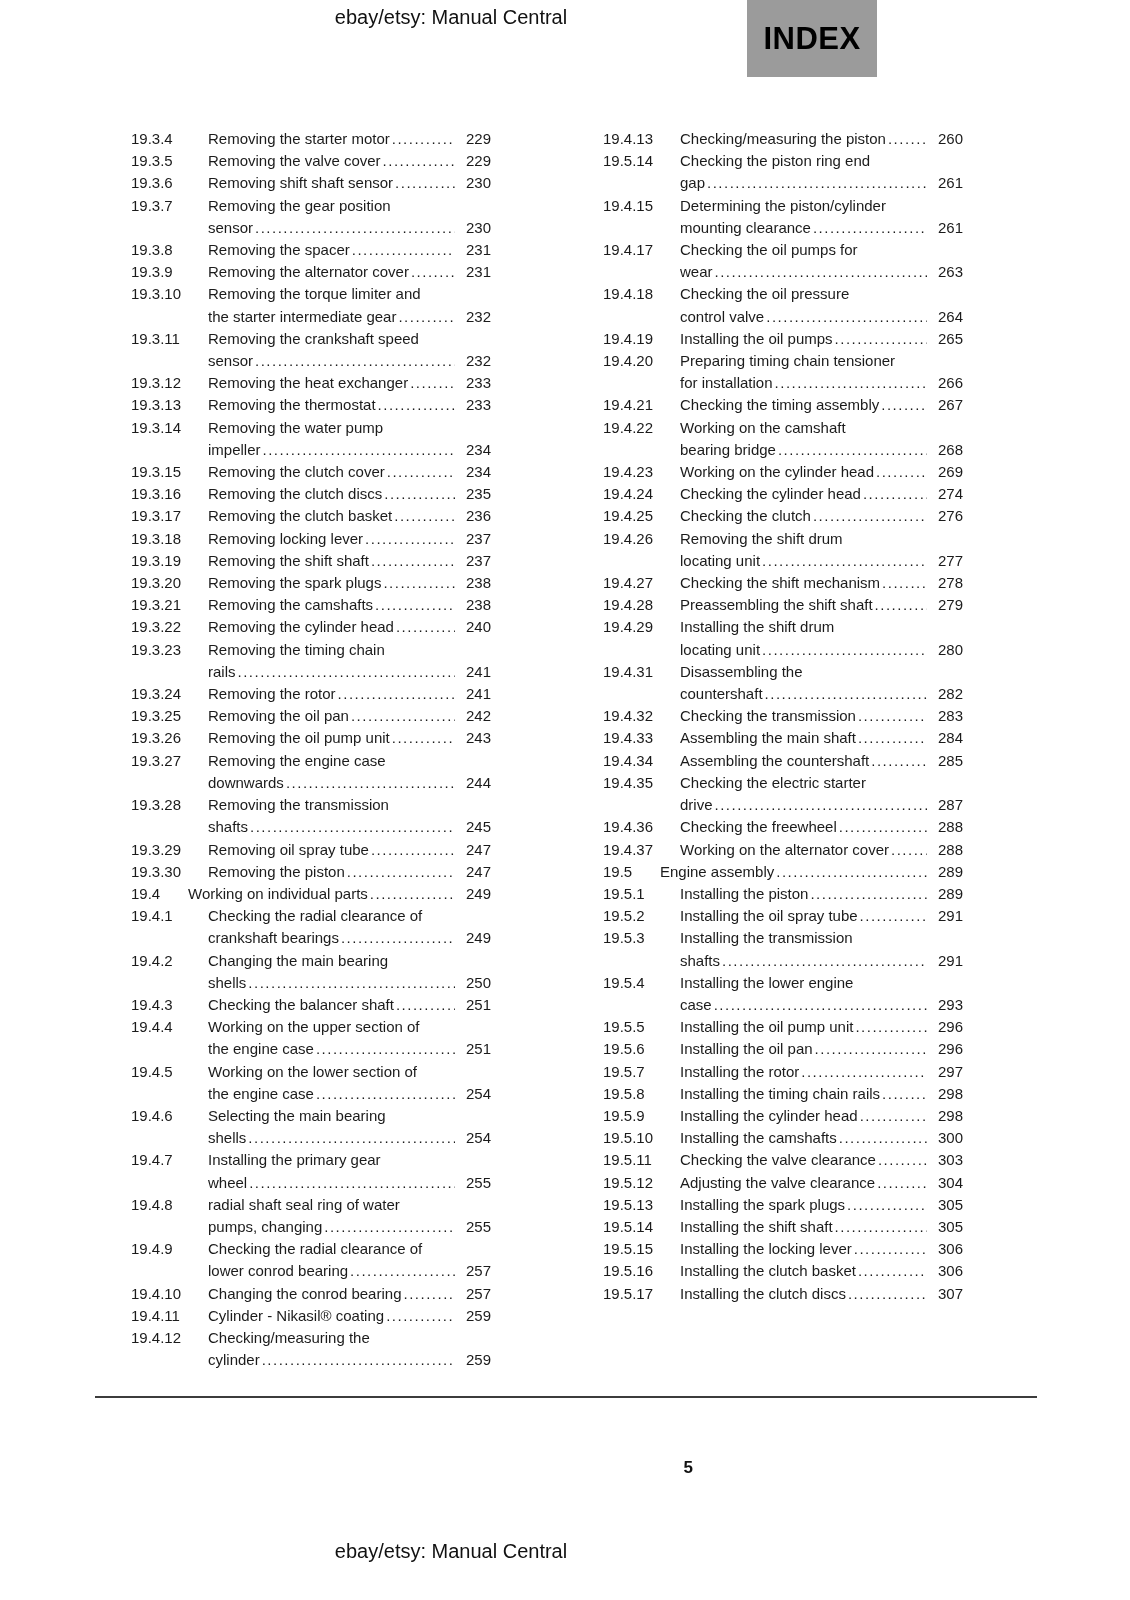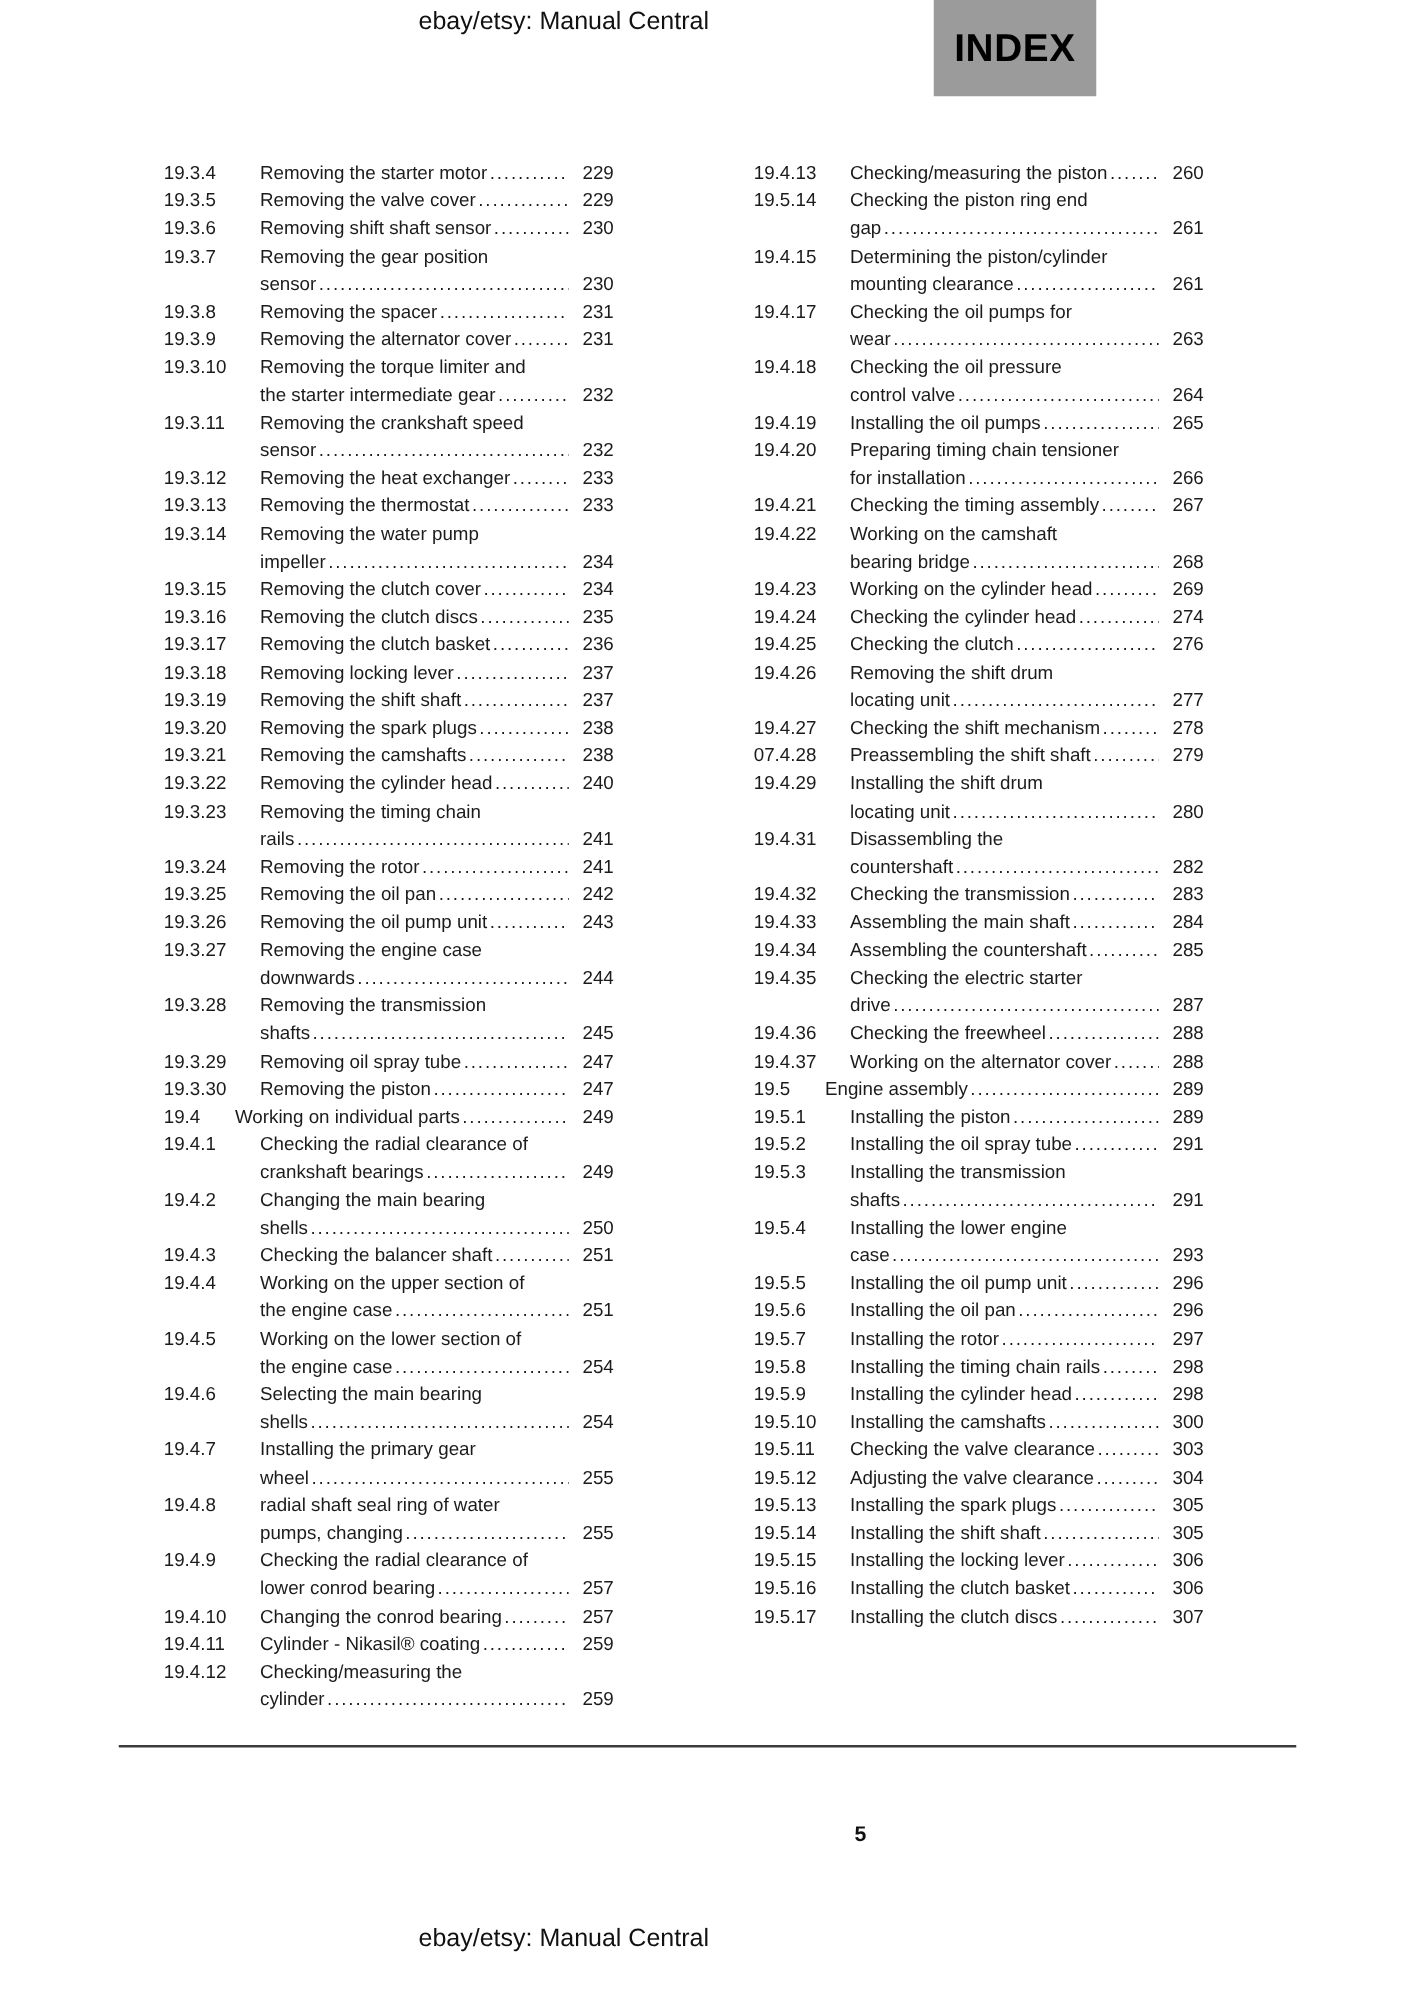--- a/index.html
+++ b/index.html
@@ -636,21 +636,21 @@
           <span class="num">19.4.27</span>
           <div class="body">
             <div class="tline last">
               <span class="txt">Checking the shift mechanism</span>
               <span class="dots"></span>
               <span class="pgn">278</span>
             </div>
           </div>
         </div>
         <div class="entry">
-          <span class="num">07.4.28</span>
+          <span class="num">19.4.28</span>
           <div class="body">
             <div class="tline last">
               <span class="txt">Preassembling the shift shaft</span>
               <span class="dots"></span>
               <span class="pgn">279</span>
             </div>
           </div>
         </div>
         <div class="entry">
           <span class="num">19.4.29</span>

